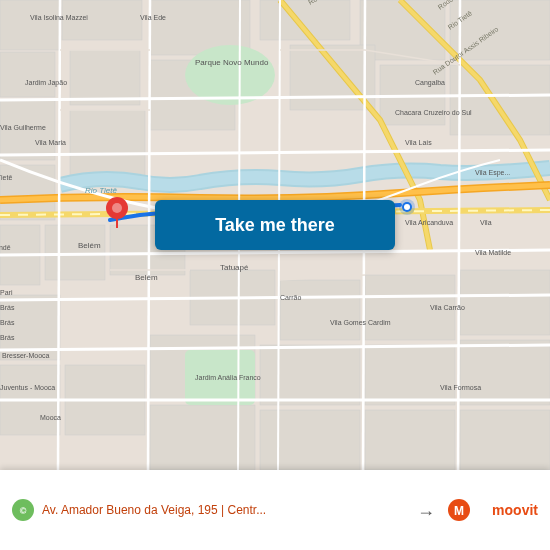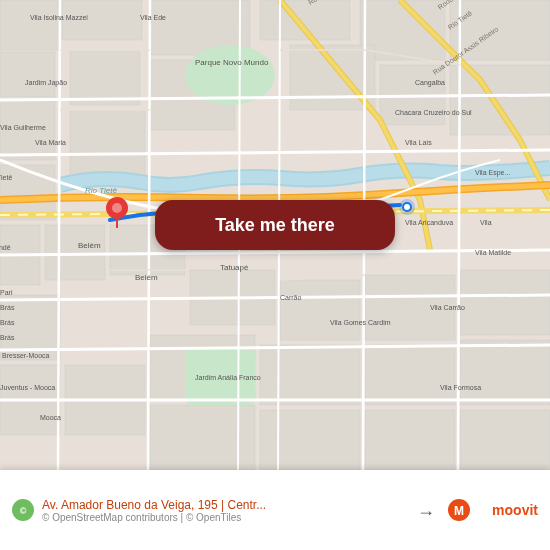--- a/index.html
+++ b/index.html
@@ -20,24 +20,24 @@
       width: 100%; height: 100%;
     }
 
     
     #take-me-there-btn {
       position: absolute;
       top: 200px;
       left: 155px;
       width: 240px;
       height: 50px;
-      background: #7f1d1d;
+      background: #0369a1;
       color: white;
       border: none;
-      border-radius: 18px;
+      border-radius: 6px;
       font-size: 18px;
       font-weight: bold;
       cursor: pointer;
       display: flex;
       align-items: center;
       justify-content: center;
       z-index: 10;
       box-shadow: 0 2px 8px rgba(0,0,0,0.3);
     }
 
@@ -272,21 +272,20 @@
 <div id="bottom-bar">
   <div id="bottom-left">
     <div id="osm-logo">
       <svg width="14" height="14" viewBox="0 0 14 14">
         <circle cx="7" cy="7" r="6" fill="#6ebd5e"></circle>
         <text x="7" y="11" text-anchor="middle" font-size="9" fill="white" font-weight="bold">©</text>
       </svg>
     </div>
     <div id="bottom-text">
       <div id="address-line" style="font-size:12px; color:#c2410c; white-space:nowrap; overflow:hidden; text-overflow:ellipsis; max-width:300px;">Av. Amador Bueno da Veiga, 195 | Centr...</div>
-      <div id="attribution-line" style="font-size:10px; color:#888;">© OpenStreetMap contributors | © OpenTiles</div>
     </div>
   </div>
   <div id="arrow-icon">→</div>
   <div id="moovit-logo" style="margin-left:12px; flex-shrink:0;">
     <div style="display:flex; align-items:center; gap:2px;">
 
       <svg width="24" height="24" viewBox="0 0 24 24">
         <circle cx="12" cy="12" r="11" fill="#e84c14"></circle>
         <text x="12" y="17" text-anchor="middle" font-size="12" fill="white" font-weight="bold" font-family="Arial">M</text>
       </svg>

